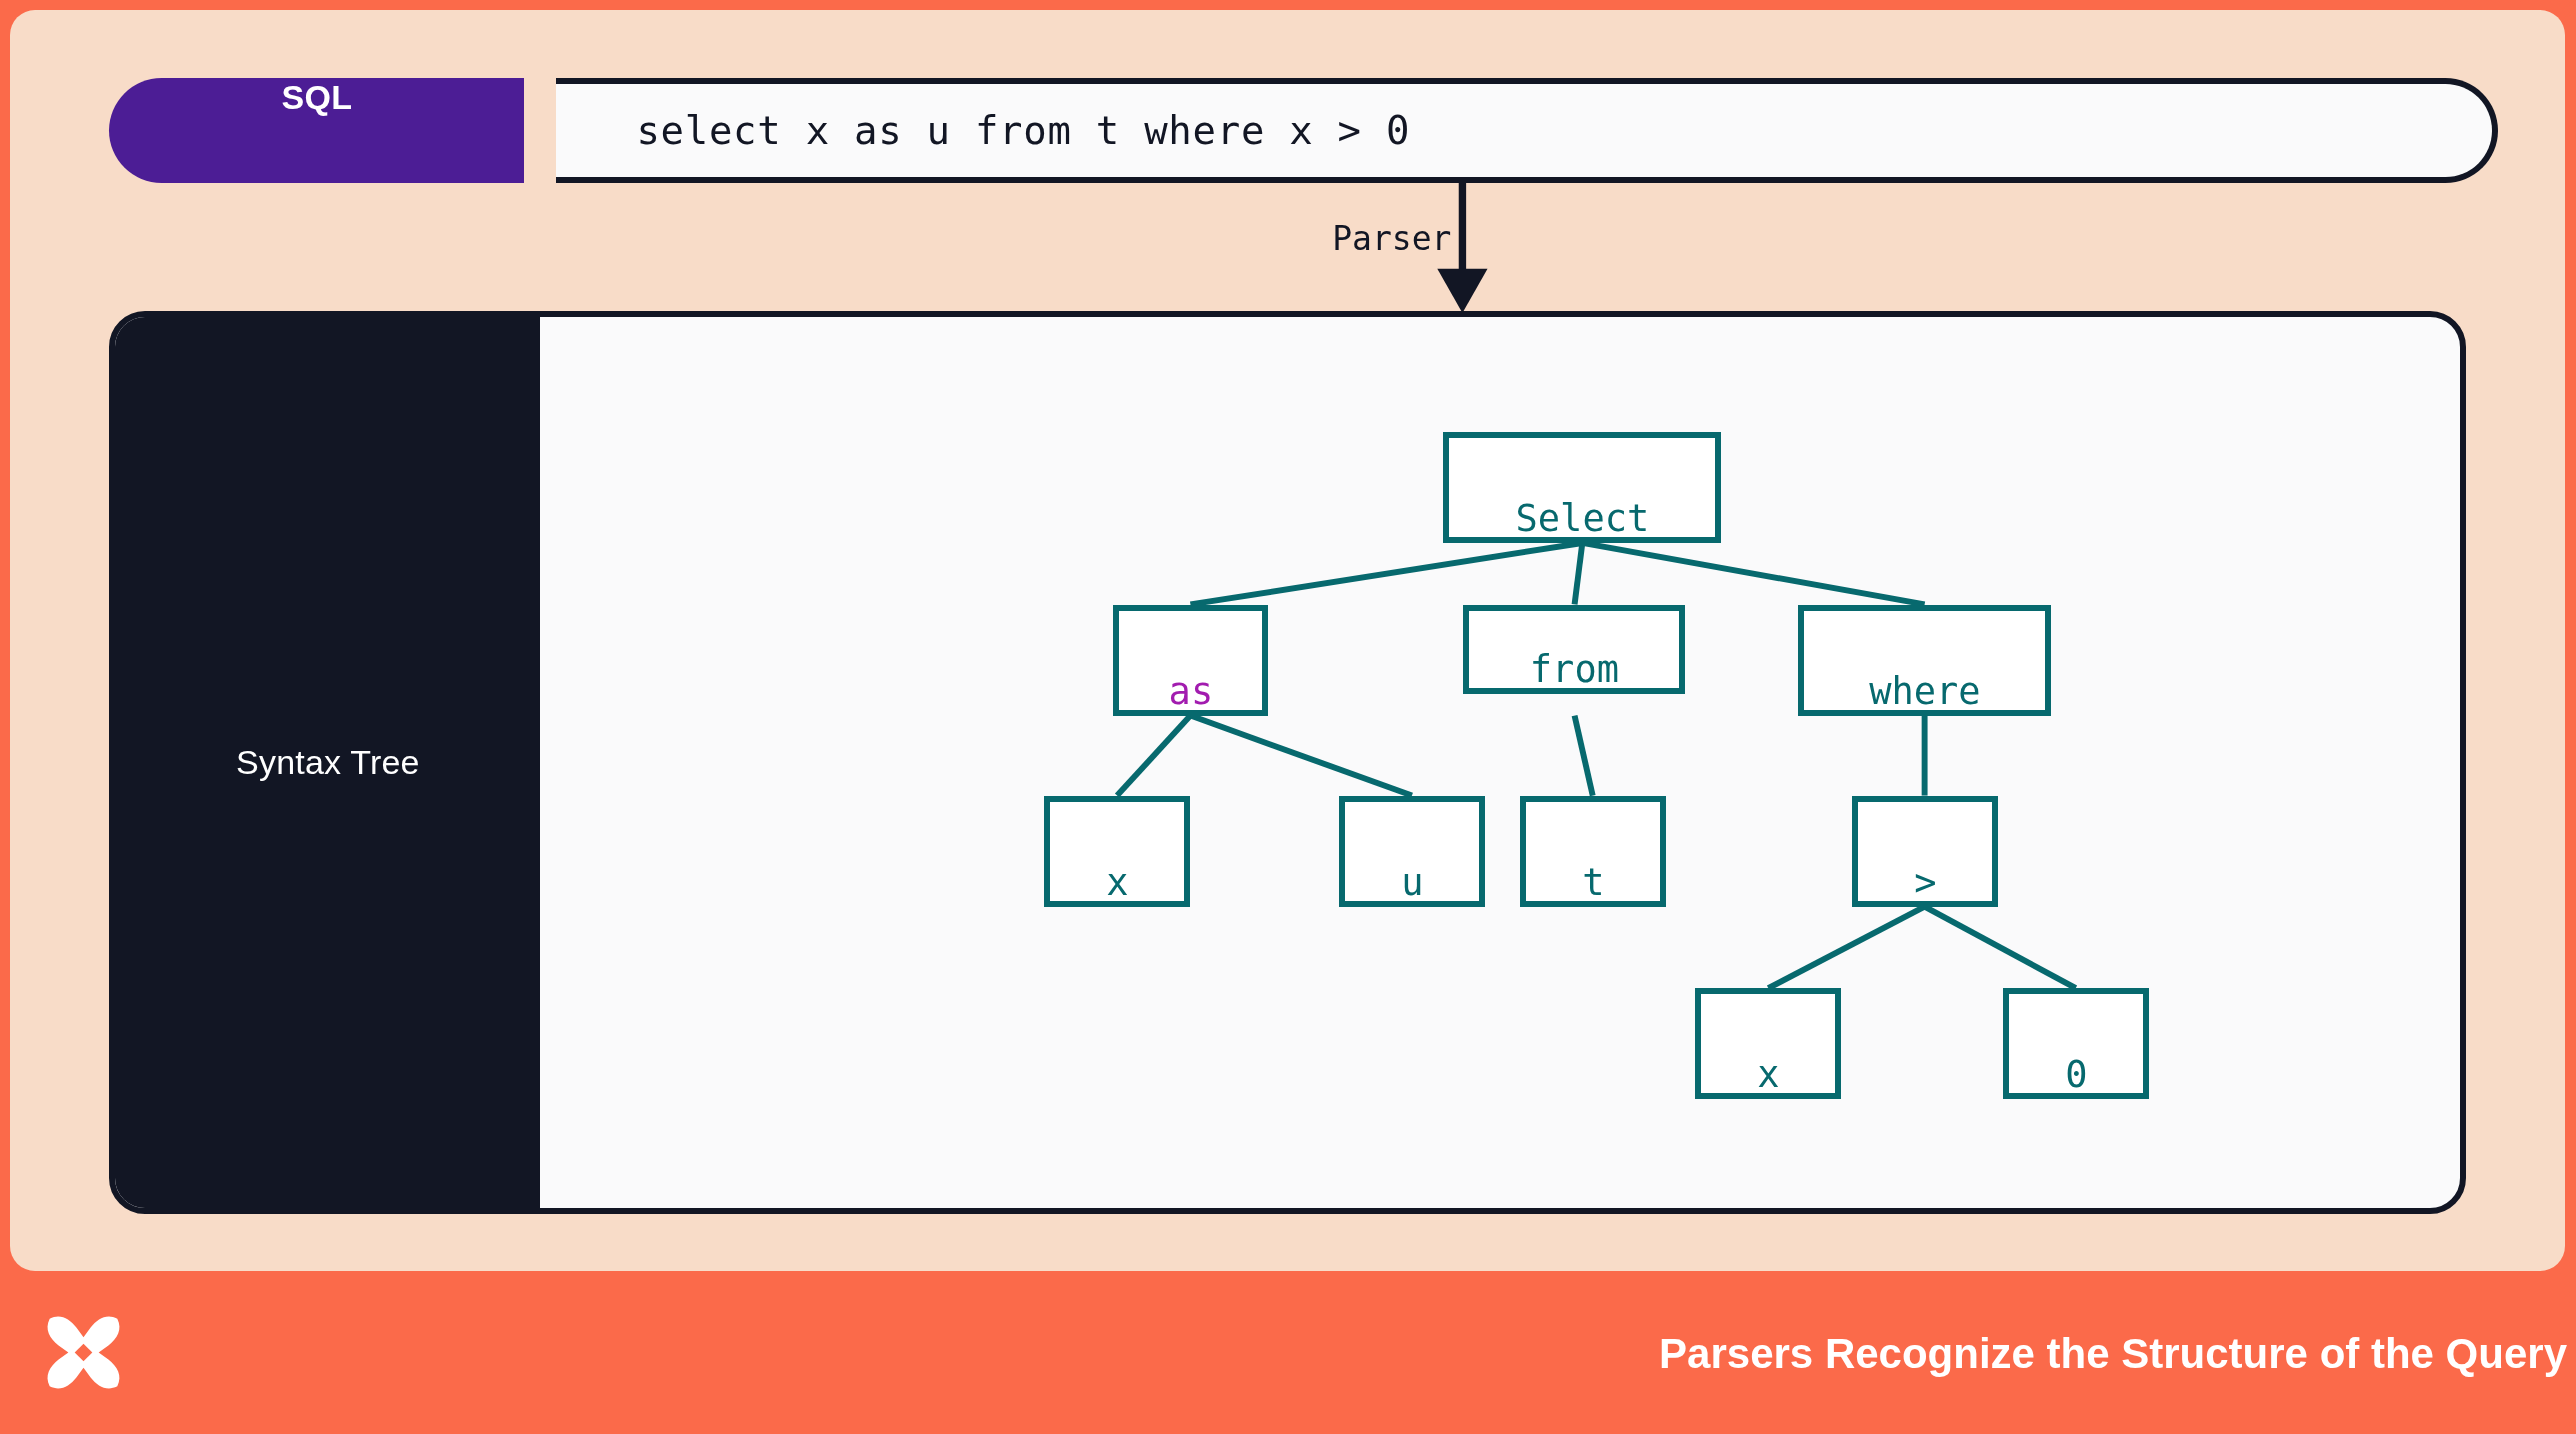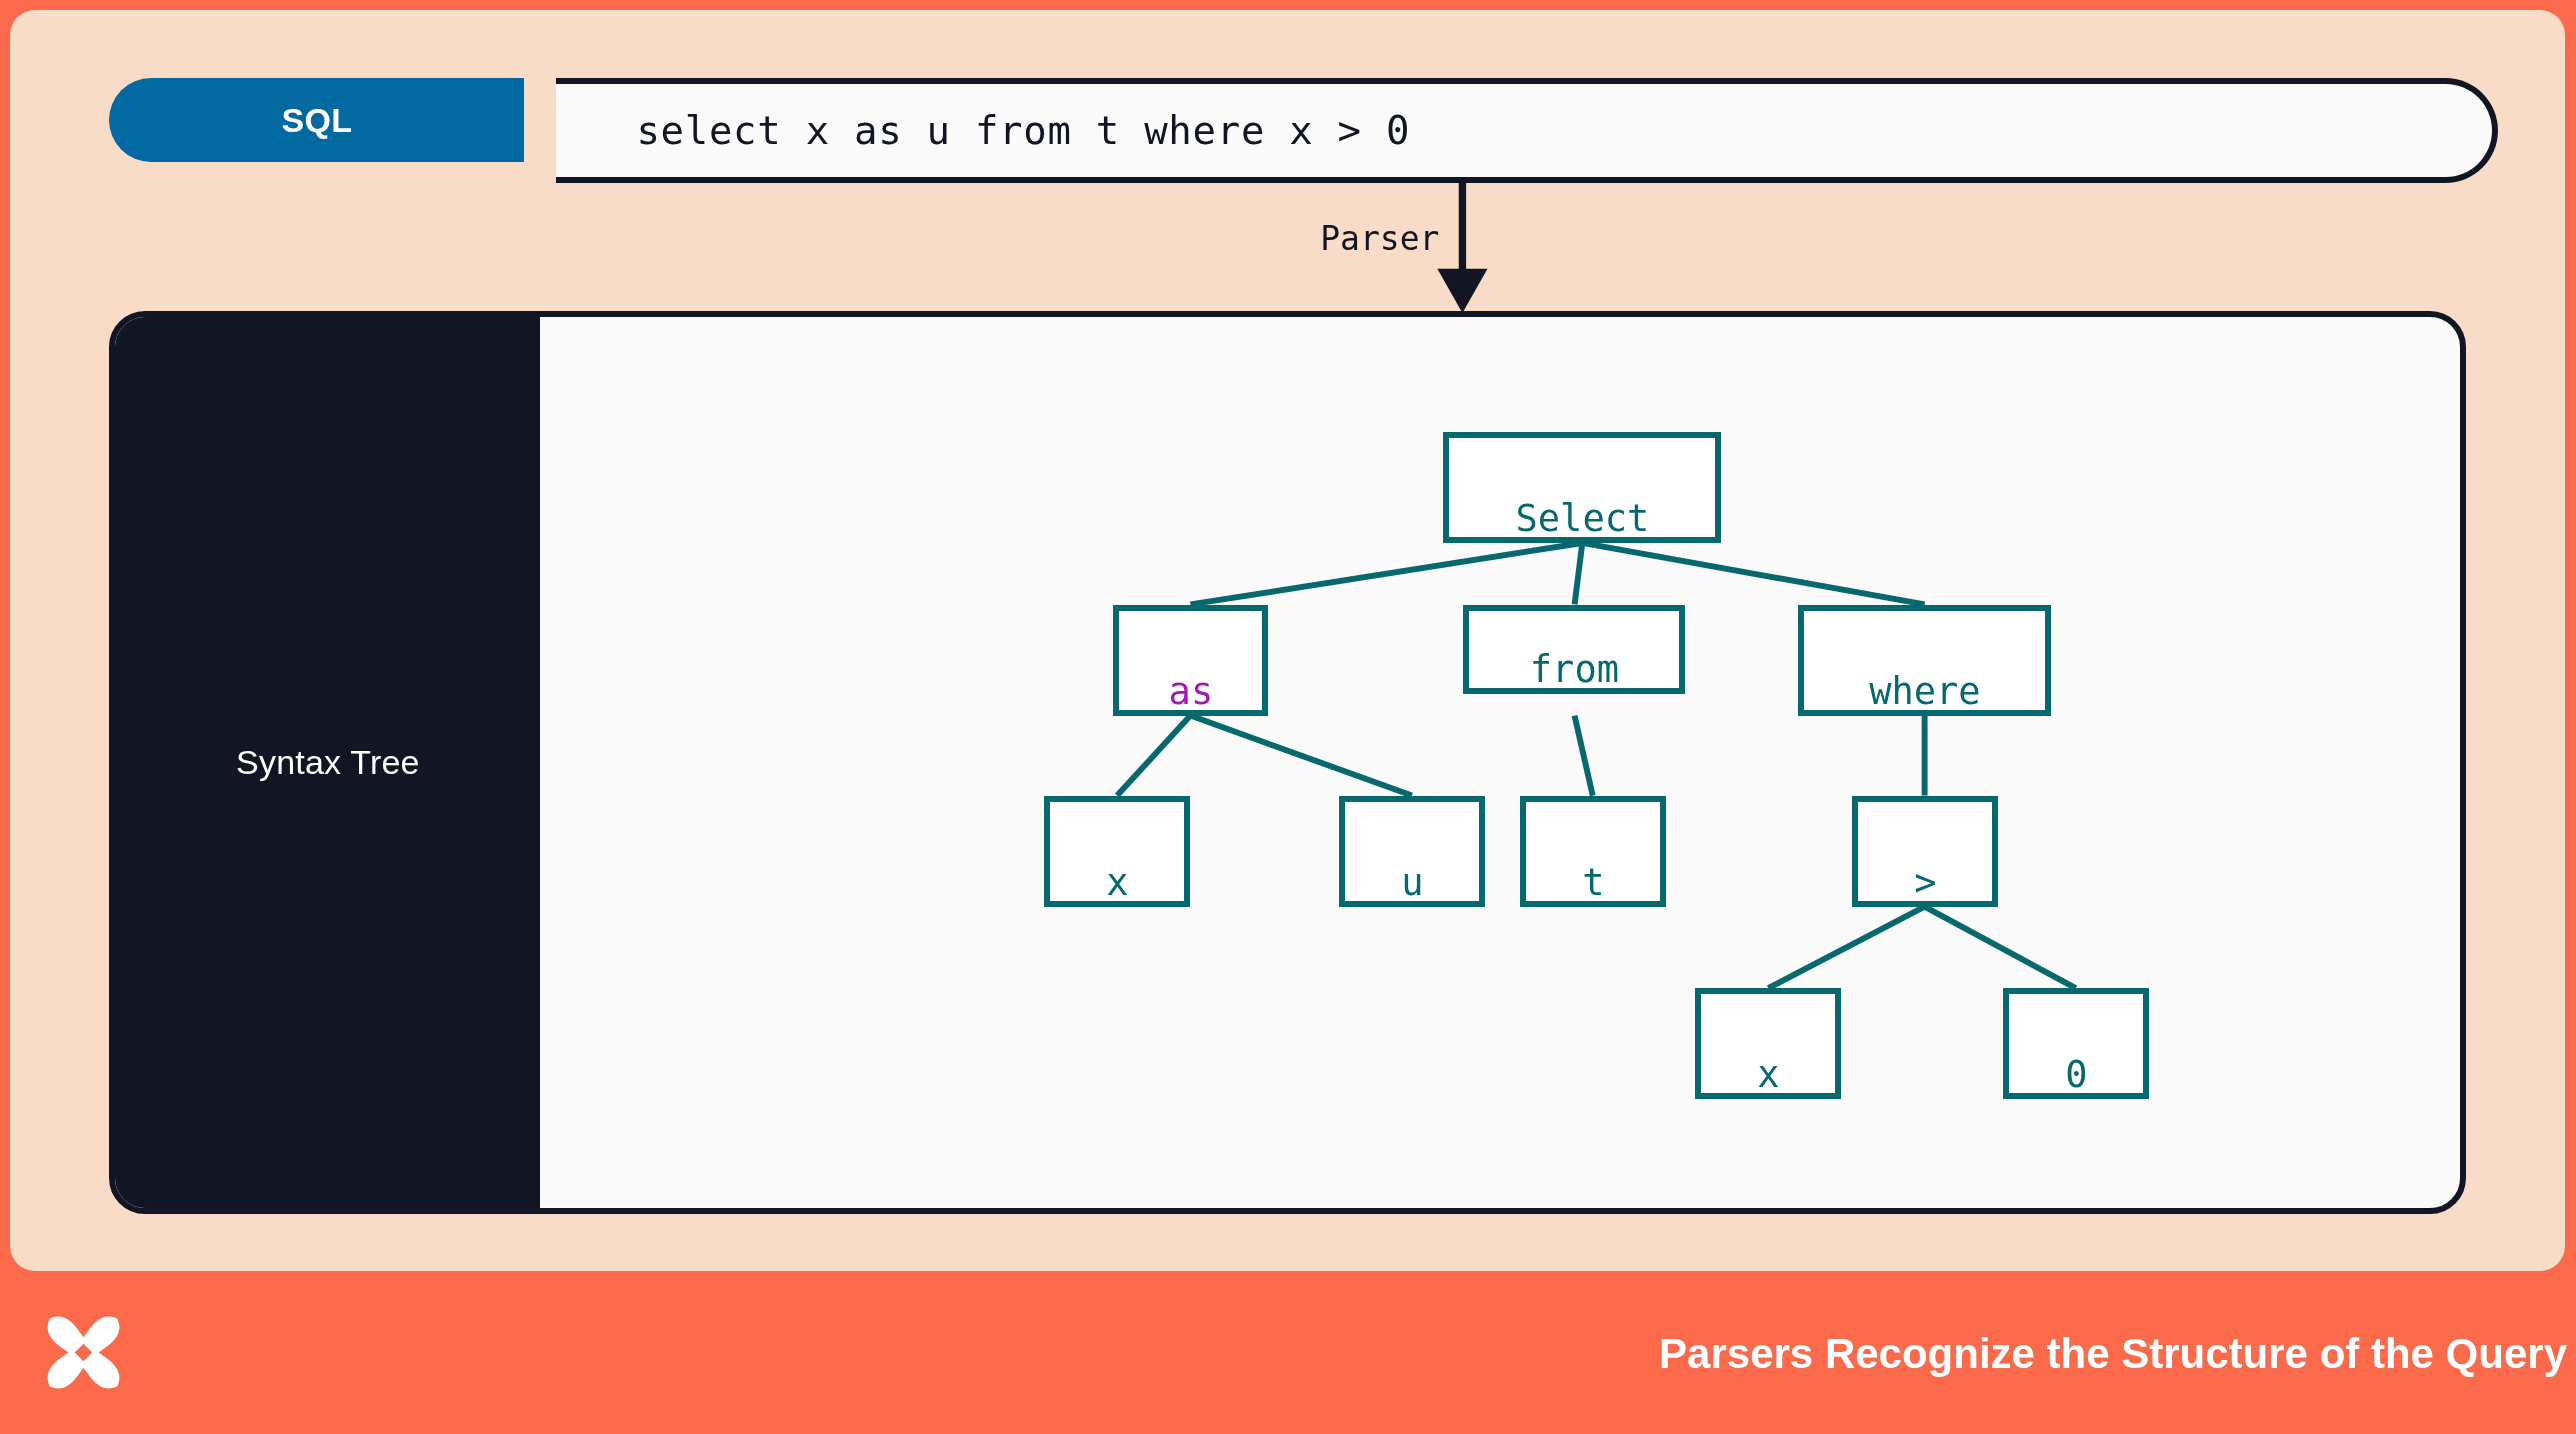--- a/index.html
+++ b/index.html
@@ -23,24 +23,24 @@
   }
 
   
   #sql-row{
     position:absolute;
     left:99px; top:68px;
     width:2357px; height:105px;
   }
   #sql-label-box{
     position:absolute;left:0;top:0;
-    width:415px;height:84px;
-    background:#0369a1;
+    width:415px;height:105px;
+    background:#4c1d95;
     border-radius:53px 0 0 53px;
-    display:flex;align-items:center;justify-content:center;
+    display:flex;align-items:flex-start;justify-content:center;
   }
   #sql-label-box span{
     color:#FFFFFF;font-size:34px;font-weight:700;letter-spacing:0.3px;
   }
   #sql-value-box{
     position:absolute;left:415px;top:0;
     width:1942px;height:105px;
     background:#FAFAFB;
     border:6.7px solid #121624;
     border-left:none;
@@ -53,21 +53,21 @@
     font-family:"DejaVu Sans Mono","Liberation Mono",monospace;
     font-size:39px;color:#121624;letter-spacing:0.7px;white-space:pre;
   }
 
   
   #parser-arrow{
     position:absolute;left:1260px;top:173px;
     width:311px;height:130px;
   }
   #parser-text{
-    position:absolute;left:0;top:36px;width:169px;text-align:right;
+    position:absolute;left:12px;top:36px;width:169px;text-align:right;
     font-family:"DejaVu Sans Mono","Liberation Mono",monospace;
     font-size:33px;color:#121624;
   }
 
   
   #tree-panel{
     position:absolute;
     left:99px; top:301px;
     width:2357px; height:903px;
     border:6.7px solid #121624;

